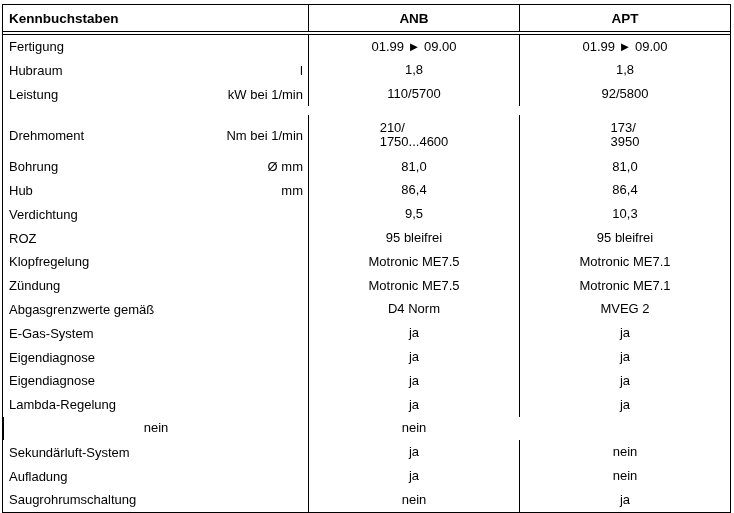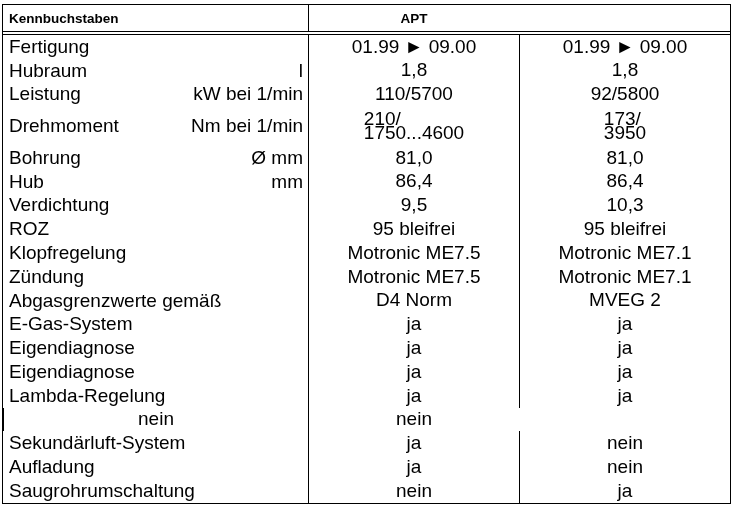--- a/index.html
+++ b/index.html
@@ -41,24 +41,25 @@
     justify-content: center;
     border-left: 1px solid #000000;
   }
   .header-sep {
     height: 2px;
     border-top: 1px solid #000000;
     border-bottom: 1px solid #000000;
   }
   .row {
     min-height: 23.8px;
-    font-size: 19px;
+    font-size: 13px;
   }
   .row.tall {
     min-height: 39.5px;
+    margin-top: 9px;
   }
   .label-cell {
     display: flex;
     align-items: center;
     justify-content: space-between;
     padding: 0 5px 0 6px;
   }
   .unit {
     text-align: right;
     white-space: nowrap;
@@ -74,20 +75,23 @@
 </style>
 </head>
 <body>
 
 <div class="spec-table">
   <div class="grid-row header-row">
     <div class="header-label-cell">
       <span>Kennbuchstaben</span>
     </div>
     <div class="header-code-cell">
+      <span>ANB</span>
+    </div>
+    <div class="header-code-cell">
       <span>APT</span>
     </div>
   </div>
   <div class="header-sep"></div>
   <div>
       <div class="grid-row row">
     <div class="label-cell">
       <span class="label">Fertigung</span>
       <span class="unit"></span>
     </div>

